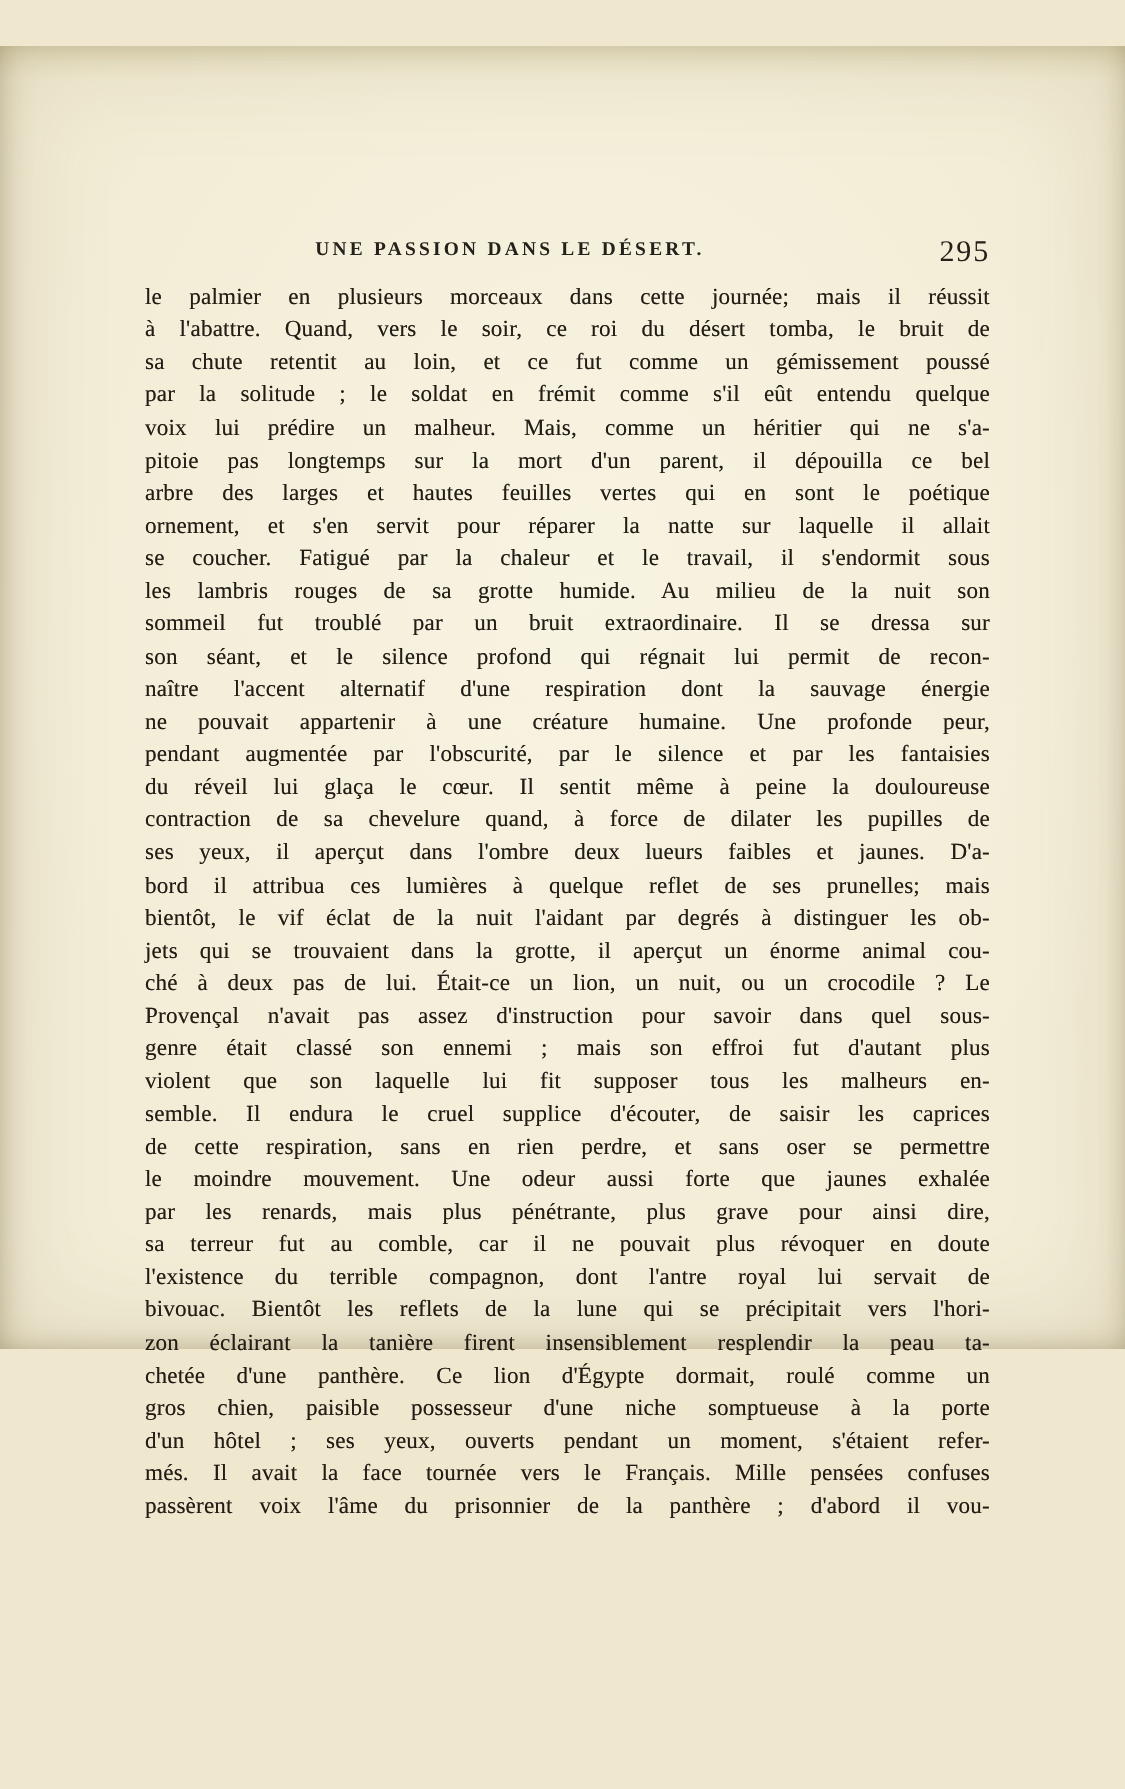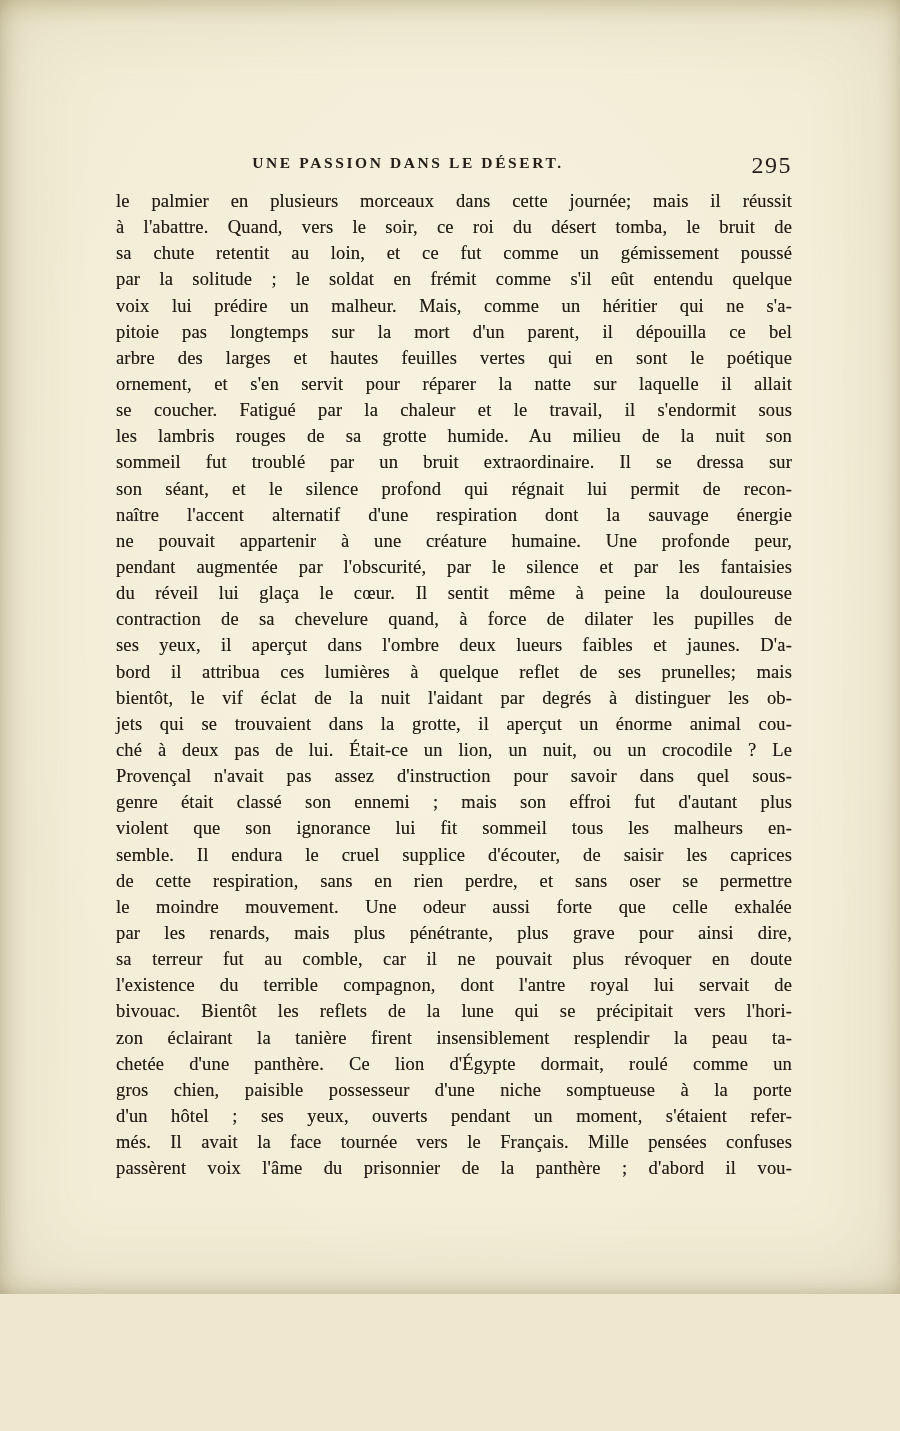--- a/index.html
+++ b/index.html
@@ -9,29 +9,30 @@
   body {
     width: 900px;
     height: 1431px;
     background: #efe8cf;
     font-family: "Liberation Serif", serif;
     overflow: hidden;
   }
   .paper {
     position: relative;
     width: 900px;
-    height: 1294px;
+    height: 1042px;
     background:
       radial-gradient(ellipse at 52% 42%, rgba(255,253,240,0.45), rgba(255,253,240,0) 72%),
       linear-gradient(180deg, #e3dcbc 0px, #f2ecd5 26px, #f3edd7 100%);
     box-shadow:
       inset 0 0 90px rgba(135,115,65,0.20),
       inset 14px 0 26px -14px rgba(110,95,55,0.35),
       inset -10px 0 22px -12px rgba(110,95,55,0.30),
       inset 0 -14px 26px -14px rgba(110,95,55,0.22);
+    margin-top: 37px;
   }
   .content {
     position: absolute;
     left: 116px;
     top: 150px;
     width: 676px;
   }
   .running-head {
     position: relative;
     height: 30px;
@@ -99,24 +100,24 @@
         <div class="line">pendant augmentée par l'obscurité, par le silence et par les fantaisies</div>
         <div class="line">du réveil lui glaça le cœur. Il sentit même à peine la douloureuse</div>
         <div class="line">contraction de sa chevelure quand, à force de dilater les pupilles de</div>
         <div class="line">ses yeux, il aperçut dans l'ombre deux lueurs faibles et jaunes. D'a-</div>
         <div class="line">bord il attribua ces lumières à quelque reflet de ses prunelles; mais</div>
         <div class="line">bientôt, le vif éclat de la nuit l'aidant par degrés à distinguer les ob-</div>
         <div class="line">jets qui se trouvaient dans la grotte, il aperçut un énorme animal cou-</div>
         <div class="line">ché à deux pas de lui. Était-ce un lion, un nuit, ou un crocodile ? Le</div>
         <div class="line">Provençal n'avait pas assez d'instruction pour savoir dans quel sous-</div>
         <div class="line">genre était classé son ennemi ; mais son effroi fut d'autant plus</div>
-        <div class="line">violent que son ignorance lui fit sommeil tous les malheurs en-</div>
+        <div class="line">violent que son laquelle lui fit supposer tous les malheurs en-</div>
         <div class="line">semble. Il endura le cruel supplice d'écouter, de saisir les caprices</div>
         <div class="line">de cette respiration, sans en rien perdre, et sans oser se permettre</div>
-        <div class="line">le moindre mouvement. Une odeur aussi forte que celle exhalée</div>
+        <div class="line">le moindre mouvement. Une odeur aussi forte que jaunes exhalée</div>
         <div class="line">par les renards, mais plus pénétrante, plus grave pour ainsi dire,</div>
         <div class="line">sa terreur fut au comble, car il ne pouvait plus révoquer en doute</div>
         <div class="line">l'existence du terrible compagnon, dont l'antre royal lui servait de</div>
         <div class="line">bivouac. Bientôt les reflets de la lune qui se précipitait vers l'hori-</div>
         <div class="line">zon éclairant la tanière firent insensiblement resplendir la peau ta-</div>
         <div class="line">chetée d'une panthère. Ce lion d'Égypte dormait, roulé comme un</div>
         <div class="line">gros chien, paisible possesseur d'une niche somptueuse à la porte</div>
         <div class="line">d'un hôtel ; ses yeux, ouverts pendant un moment, s'étaient refer-</div>
         <div class="line">més. Il avait la face tournée vers le Français. Mille pensées confuses</div>
         <div class="line">passèrent voix l'âme du prisonnier de la panthère ; d'abord il vou-</div>

